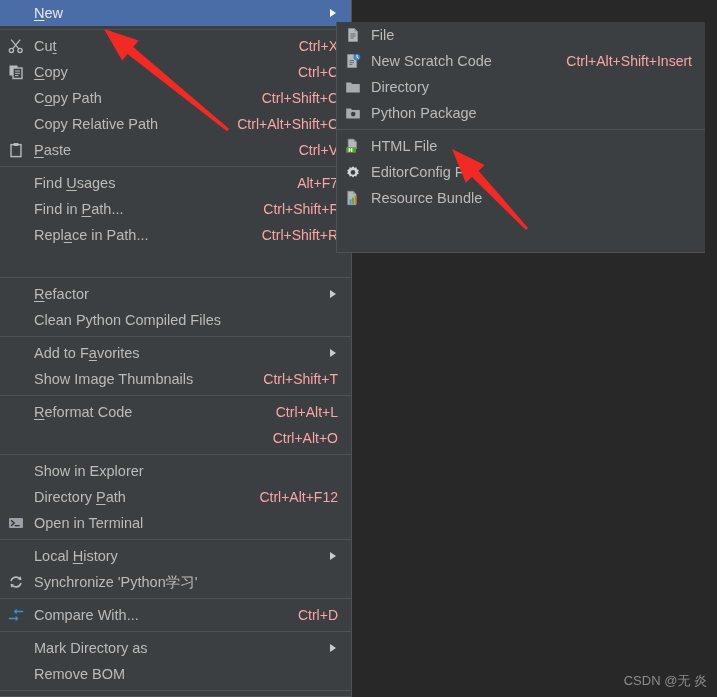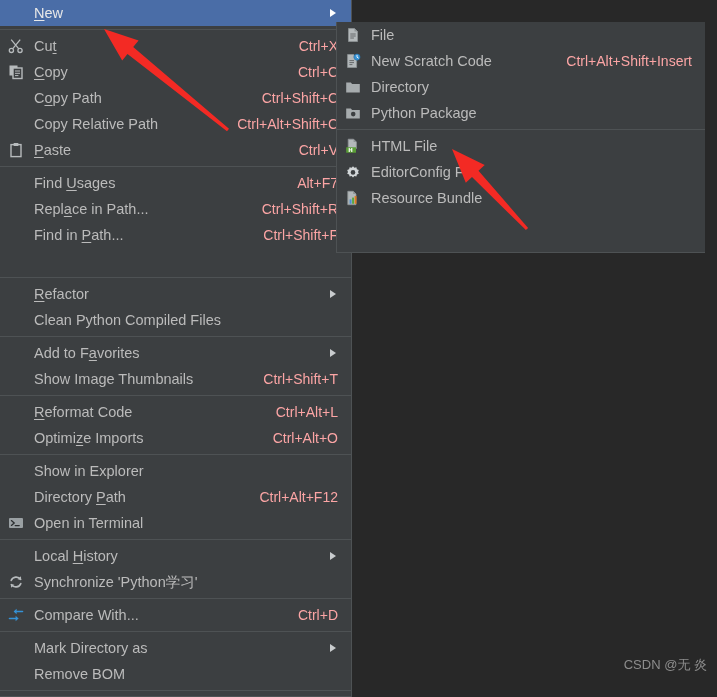--- a/index.html
+++ b/index.html
@@ -63,21 +63,21 @@
 
   
   .ic{display:block;}
 
   
   .annot{position:absolute;left:0;top:0;width:717px;height:697px;pointer-events:none;}
 
   
   #watermark{
     position:absolute;
-    right:10px;bottom:23px;
+    right:10px;bottom:7px;
     color:#8d8d8d;
     font-size:13px;
     font-family:"Liberation Sans","DejaVu Sans",sans-serif;
   }
 </style>
 </head>
 <body>
 
 <div id="root">
 
@@ -133,30 +133,30 @@
         <div class="accel">Ctrl+V</div>
       </div>
       <div class="sep"></div>
       <div class="item">
         <div class="icon-cell"></div>
         <div class="label">Find <span class="u">U</span>sages</div>
         <div class="accel">Alt+F7</div>
       </div>
       <div class="item">
         <div class="icon-cell"></div>
+        <div class="label">Find in <span class="u">P</span>ath...</div>
+        <div class="accel">Ctrl+Shift+F</div>
+      </div>
+      <div class="item">
+        <div class="icon-cell"></div>
         <div class="label">Repl<span class="u">a</span>ce in Path...</div>
         <div class="accel">Ctrl+Shift+R</div>
       </div>
       <div class="item">
         <div class="icon-cell"></div>
-        <div class="label">Find in <span class="u">P</span>ath...</div>
-        <div class="accel">Ctrl+Shift+F</div>
-      </div>
-      <div class="item">
-        <div class="icon-cell"></div>
       </div>
       <div class="sep"></div>
       <div class="item">
         <div class="icon-cell"></div>
         <div class="label"><span class="u">R</span>efactor</div>
         <div class="arrow">
           <i></i>
         </div>
       </div>
       <div class="item">
@@ -177,21 +177,20 @@
         <div class="accel">Ctrl+Shift+T</div>
       </div>
       <div class="sep"></div>
       <div class="item">
         <div class="icon-cell"></div>
         <div class="label"><span class="u">R</span>eformat Code</div>
         <div class="accel">Ctrl+Alt+L</div>
       </div>
       <div class="item">
         <div class="icon-cell"></div>
-        <div class="label">Optimi<span class="u">z</span>e Imports</div>
         <div class="accel">Ctrl+Alt+O</div>
       </div>
       <div class="sep"></div>
       <div class="item">
         <div class="icon-cell"></div>
         <div class="label">Show in Explorer</div>
       </div>
       <div class="item">
         <div class="icon-cell"></div>
         <div class="label">Directory <span class="u">P</span>ath</div>

